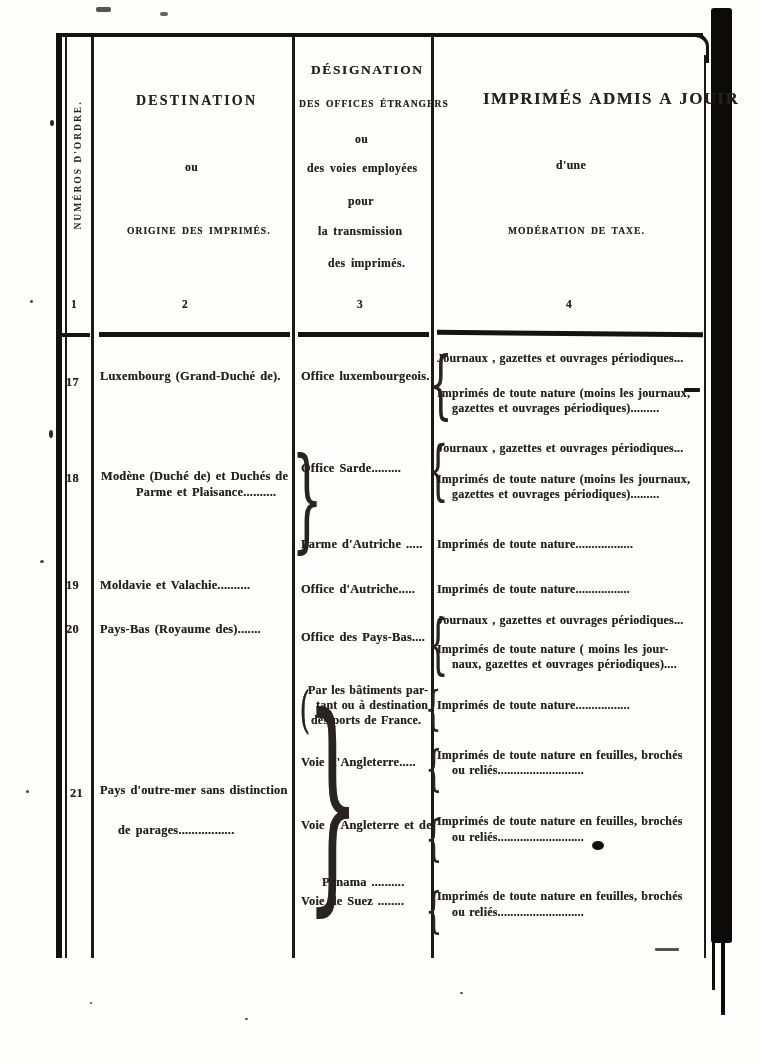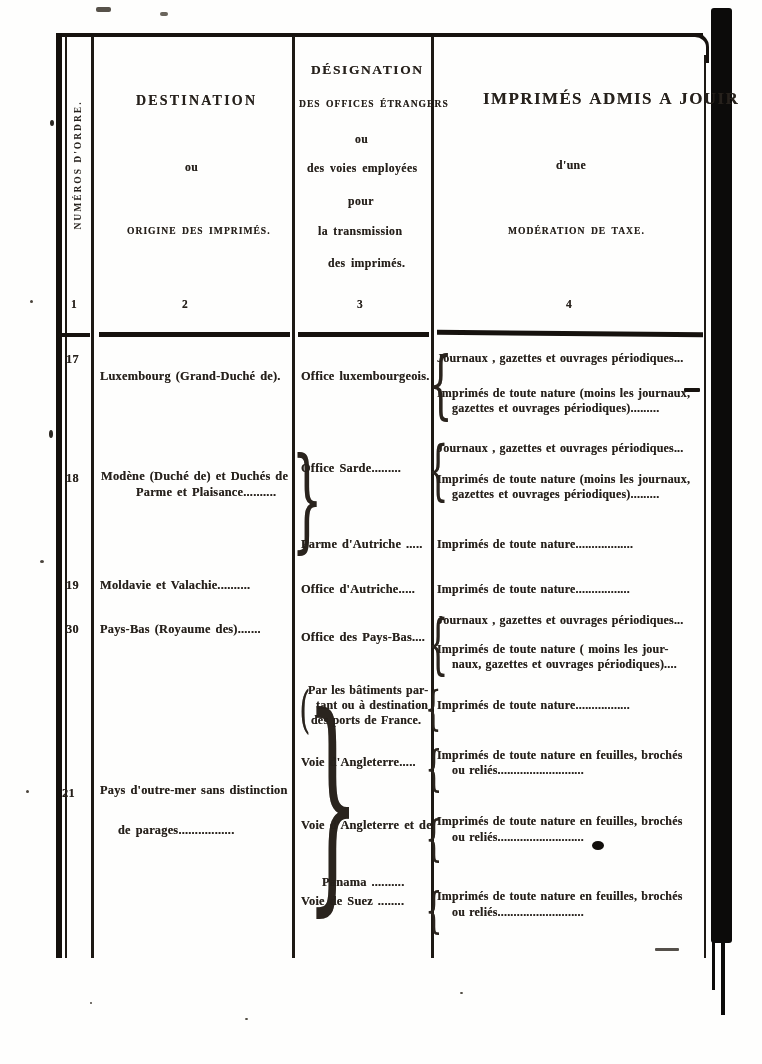--- a/index.html
+++ b/index.html
@@ -65,21 +65,21 @@
 
   <div class="t h3" style="left:483px;top:91px;font-size:17px;letter-spacing:1.4px;">IMPRIMÉS ADMIS A JOUIR</div>
   <div class="t hl" style="left:556px;top:158px;">d'une</div>
   <div class="t h2" style="left:508px;top:223px;">MODÉRATION DE TAXE.</div>
 
   <div class="t num" style="left:71px;top:297px;">1</div>
   <div class="t num" style="left:182px;top:297px;">2</div>
   <div class="t num" style="left:357px;top:297px;">3</div>
   <div class="t num" style="left:566px;top:297px;">4</div>
 
-  <div class="t" style="left:66px;top:352px;">17</div>
+  <div class="t" style="left:66px;top:375px;">17</div>
   <div class="t" style="left:100px;top:369px;">Luxembourg (Grand-Duché de).</div>
   <div class="t" style="left:301px;top:369px;">Office luxembourgeois.</div>
   <div class="brace" style="left:419px;top:346px;font-size:68px;line-height:78px;transform:scale(.55,1.1);">{</div>
   <div class="t small" style="left:437px;top:351px;">Journaux , gazettes et ouvrages périodiques...</div>
   <div class="t small" style="left:437px;top:386px;">Imprimés de toute nature (moins les journaux,</div>
   <div class="t small" style="left:452px;top:401px;">gazettes et ouvrages périodiques).........</div>
 
   <div class="t" style="left:66px;top:471px;">18</div>
   <div class="t" style="left:101px;top:469px;">Modène (Duché de) et Duchés de</div>
   <div class="t" style="left:136px;top:485px;">Parme et Plaisance..........</div>
@@ -90,29 +90,29 @@
   <div class="t small" style="left:437px;top:472px;">Imprimés de toute nature (moins les journaux,</div>
   <div class="t small" style="left:452px;top:487px;">gazettes et ouvrages périodiques).........</div>
   <div class="t" style="left:301px;top:537px;">Parme d'Autriche .....</div>
   <div class="t small" style="left:437px;top:537px;">Imprimés de toute nature..................</div>
 
   <div class="t" style="left:66px;top:578px;">19</div>
   <div class="t" style="left:100px;top:578px;">Moldavie et Valachie..........</div>
   <div class="t" style="left:301px;top:582px;">Office d'Autriche.....</div>
   <div class="t small" style="left:437px;top:582px;">Imprimés de toute nature.................</div>
 
-  <div class="t" style="left:66px;top:622px;">30</div>
+  <div class="t" style="left:66px;top:622px;">20</div>
   <div class="t" style="left:100px;top:622px;">Pays-Bas (Royaume des).......</div>
   <div class="t" style="left:301px;top:630px;">Office des Pays-Bas....</div>
   <div class="brace" style="left:419px;top:608px;font-size:60px;line-height:70px;transform:scale(.55,1.1);">{</div>
   <div class="t small" style="left:437px;top:613px;">Journaux , gazettes et ouvrages périodiques...</div>
   <div class="t small" style="left:437px;top:642px;">Imprimés de toute nature ( moins les jour-</div>
   <div class="t small" style="left:452px;top:657px;">naux, gazettes et ouvrages périodiques)....</div>
 
-  <div class="t" style="left:62px;top:786px;">21</div>
+  <div class="t" style="left:70px;top:786px;">21</div>
   <div class="t" style="left:100px;top:783px;">Pays d'outre-mer sans distinction</div>
   <div class="t" style="left:118px;top:799px;margin-top:24px;">de parages.................</div>
   <div class="brace" style="left:266px;top:682px;font-size:210px;line-height:240px;transform:scale(.4,1.1);">}</div>
 
   <div class="brace" style="left:296px;top:682px;font-size:46px;line-height:54px;transform:scale(.6,1.1);">(</div>
   <div class="t small" style="left:308px;top:683px;">Par les bâtiments par-</div>
   <div class="t small" style="left:316px;top:698px;">tant ou à destination</div>
   <div class="t small" style="left:311px;top:713px;">des ports de France.</div>
   <div class="brace" style="left:420px;top:684px;font-size:42px;line-height:50px;transform:scale(.6,1.1);">{</div>
   <div class="t small" style="left:437px;top:698px;">Imprimés de toute nature.................</div>

